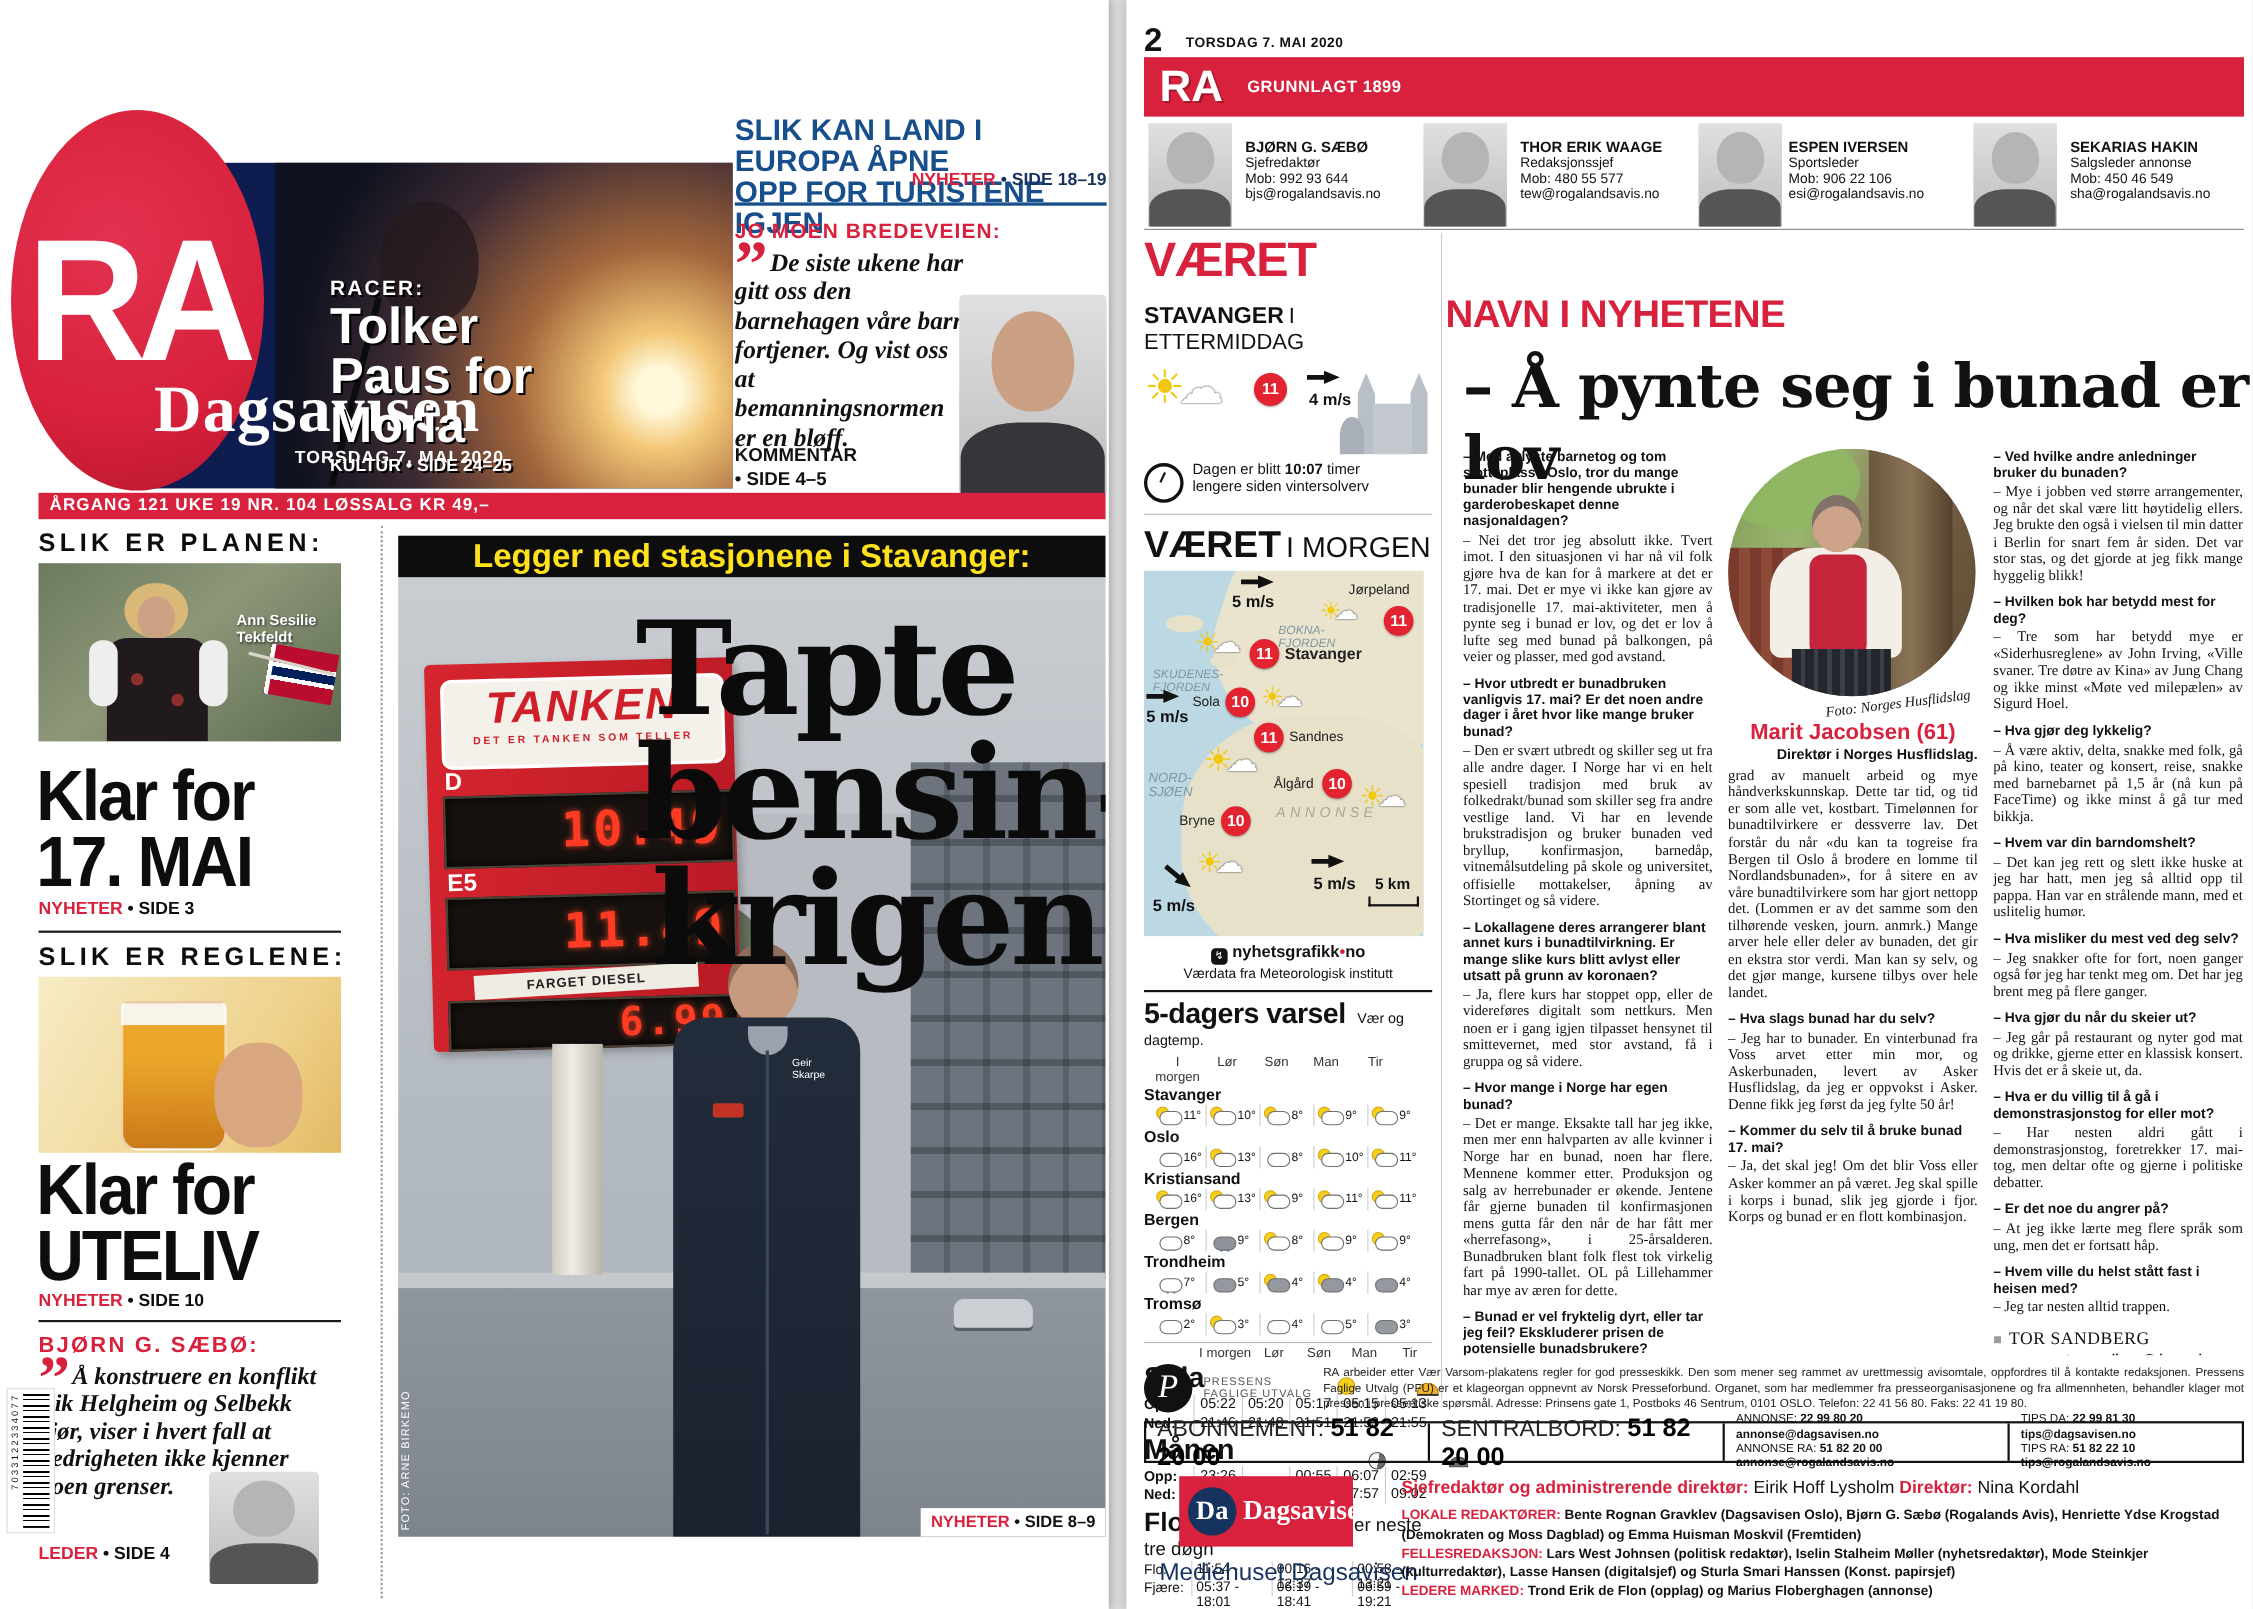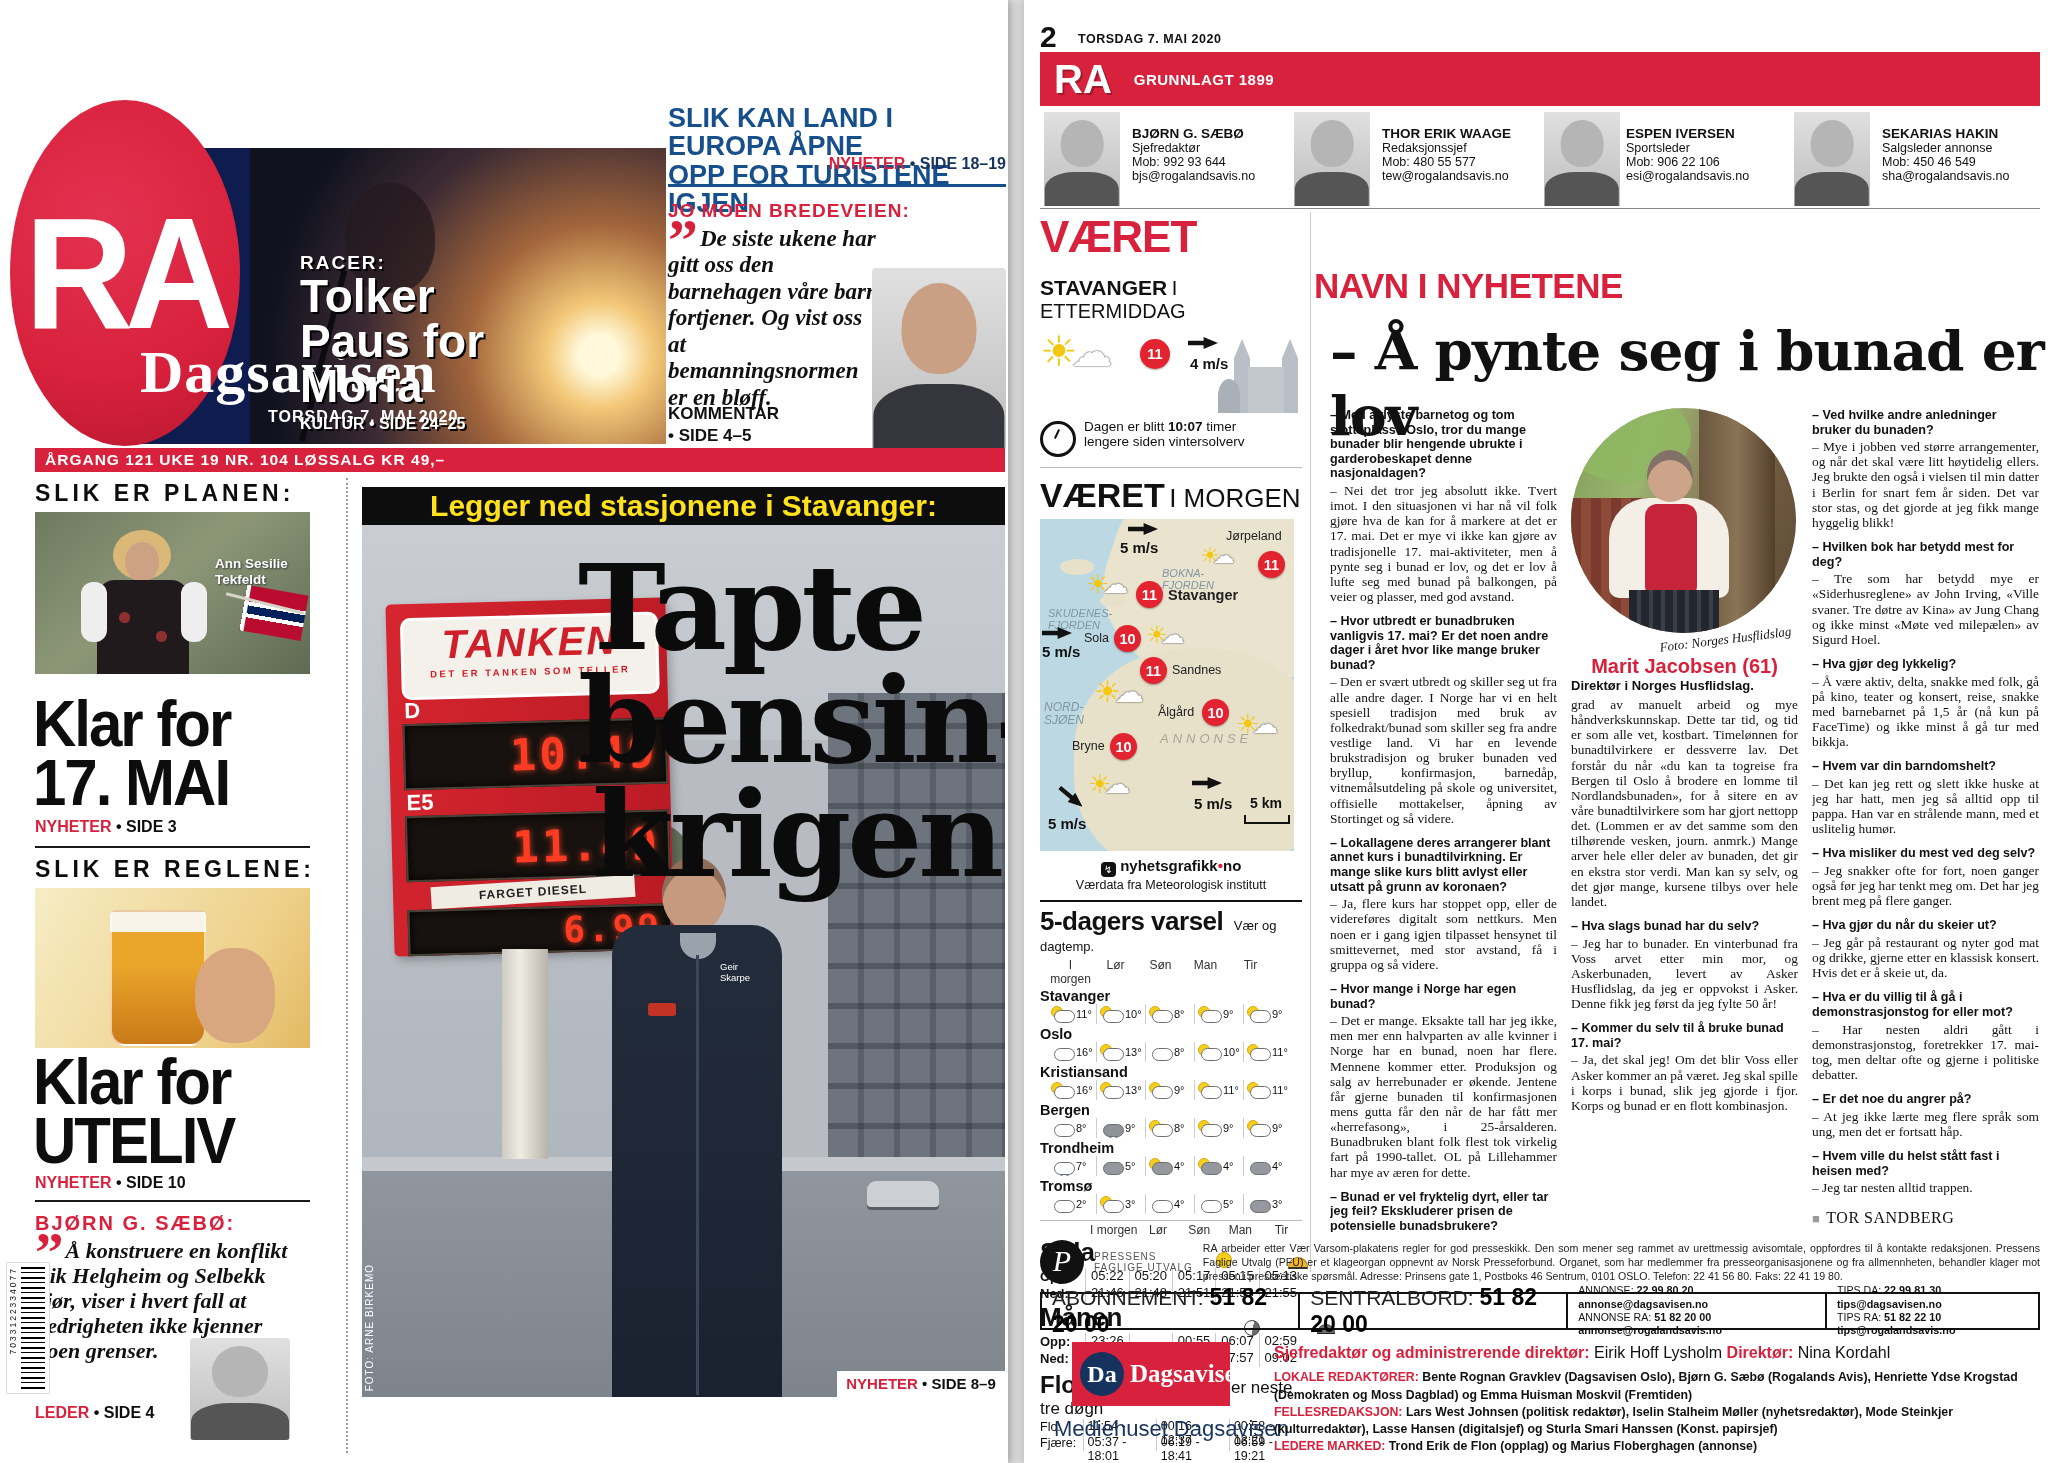--- a/index.html
+++ b/index.html
@@ -631,21 +631,21 @@
         <div class="abs" style="left:128px;top:0;width:76px;height:225px;background:linear-gradient(90deg,#6b573f,#8a7456 50%,#55402c)"></div>
         <div class="abs" style="left:-10px;top:-16px;width:130px;height:90px;border-radius:50%;background:#8fb763;opacity:.9"></div>
         <div class="abs" style="left:0;top:90px;width:80px;height:135px;background:repeating-linear-gradient(90deg,#7a3b2e 0 10px,#8d4a38 10px 20px)"></div>
         <div class="abs" style="left:38px;top:90px;width:120px;height:100px;border-radius:40px 40px 10px 10px;background:#f3efe6"></div>
         <div class="abs" style="left:74px;top:96px;width:52px;height:94px;border-radius:12px;background:#c6243a"></div>
         <div class="abs" style="left:58px;top:182px;width:90px;height:43px;background:repeating-linear-gradient(90deg,#23262c 0 8px,#3a3f49 8px 12px)"></div>
         <div class="abs" style="left:76px;top:42px;width:46px;height:52px;border-radius:50%;background:#cda489;box-shadow:inset 0 10px 0 rgba(110,100,95,.8)"></div>
       </div>
       <div class="ser" style="font-size:13px;font-style:italic;transform:rotate(-7deg);text-align:right;margin:4px 6px 0 0">Foto: Norges Husflidslag</div>
       <div class="red b" style="font-size:20px;text-align:center;margin-top:2px">Marit Jacobsen (61)</div>
-      <div class="b" style="font-size:13px;text-align:left;margin-bottom:4px">Direktør i Norges Husflidslag.</div>
+      <div class="b" style="font-size:13px;text-align:right;margin-bottom:4px">Direktør i Norges Husflidslag.</div>
       <p class="a">grad av manuelt arbeid og mye håndverkskunnskap. Dette tar tid, og tid er som alle vet, kostbart. Timelønnen for bunadtilvirkere er dessverre lav. Det forstår du når «du kan ta togreise fra Bergen til Oslo å brodere en lomme til Nordlandsbunaden», for å sitere en av våre bunadtilvirkere som har gjort nettopp det. (Lommen er av det samme som den tilhørende vesken, journ. anmrk.) Mange arver hele eller deler av bunaden, det gir en ekstra stor verdi. Man kan sy selv, og det gjør mange, kursene tilbys over hele landet.</p>
       <p class="q">– Hva slags bunad har du selv?</p>
       <p class="a">– Jeg har to bunader. En vinterbunad fra Voss arvet etter min mor, og Askerbunaden, levert av Asker Husflidslag, da jeg er oppvokst i Asker. Denne fikk jeg først da jeg fylte 50 år!</p>
       <p class="q">– Kommer du selv til å bruke bunad 17. mai?</p>
       <p class="a">– Ja, det skal jeg! Om det blir Voss eller Asker kommer an på været. Jeg skal spille i korps i bunad, slik jeg gjorde i fjor. Korps og bunad er en flott kombinasjon.</p>
     </div>
     <div class="acol">
       <p class="q" style="margin-top:0">– Ved hvilke andre anledninger bruker du bunaden?</p>
       <p class="a">– Mye i jobben ved større arrangementer, og når det skal være litt høytidelig ellers. Jeg brukte den også i vielsen til min datter i Berlin for snart fem år siden. Det var stor stas, og det gjorde at jeg fikk mange hyggelig blikk!</p>
       <p class="q">– Hvilken bok har betydd mest for deg?</p>

